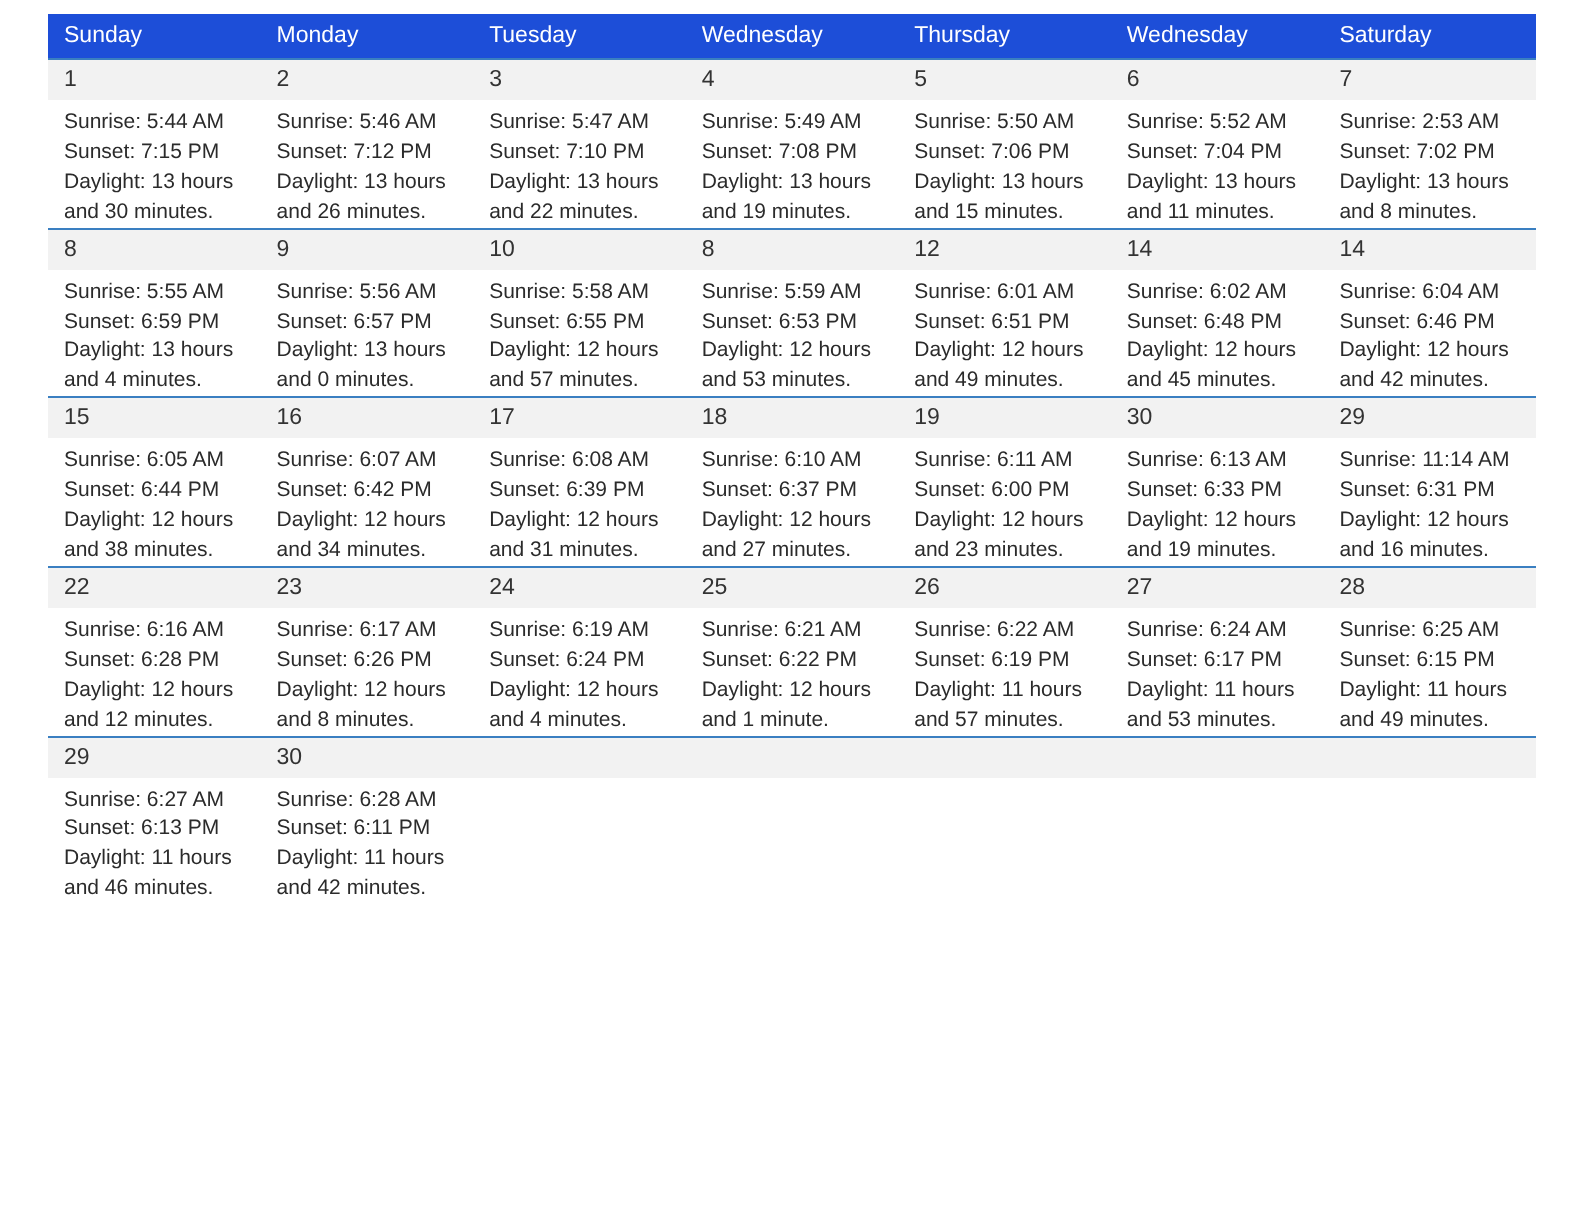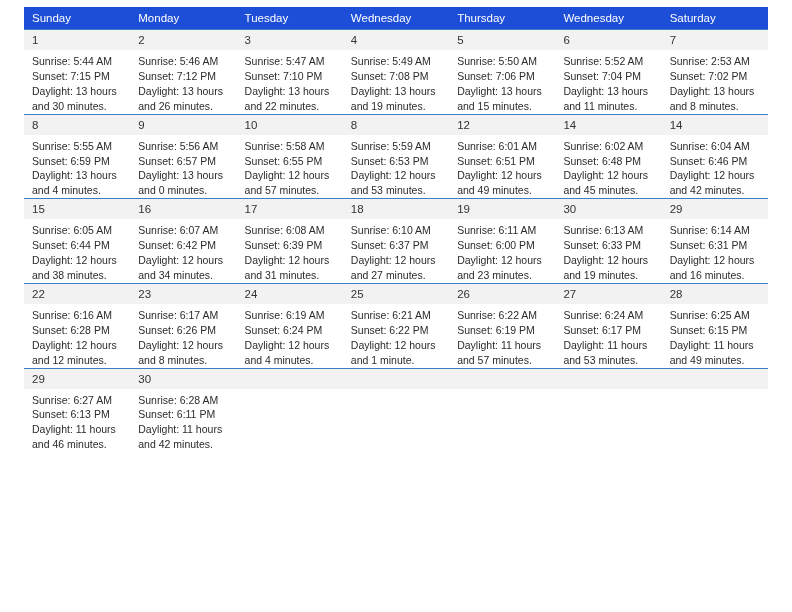--- a/index.html
+++ b/index.html
@@ -336,21 +336,21 @@
           <div class="info">
             <div>Sunrise: 6:13 AM</div>
             <div>Sunset: 6:33 PM</div>
             <div>Daylight: 12 hours</div>
             <div>and 19 minutes.</div>
           </div>
         </td>
         <td>
           <div class="daynum">29</div>
           <div class="info">
-            <div>Sunrise: 6:14 AM</div>
+            <div>Sunrise: 11:14 AM</div>
             <div>Sunset: 6:31 PM</div>
             <div>Daylight: 12 hours</div>
             <div>and 16 minutes.</div>
           </div>
         </td>
       </tr>
 
       <tr class="week-row">
         <td>
           <div class="daynum">22</div>

